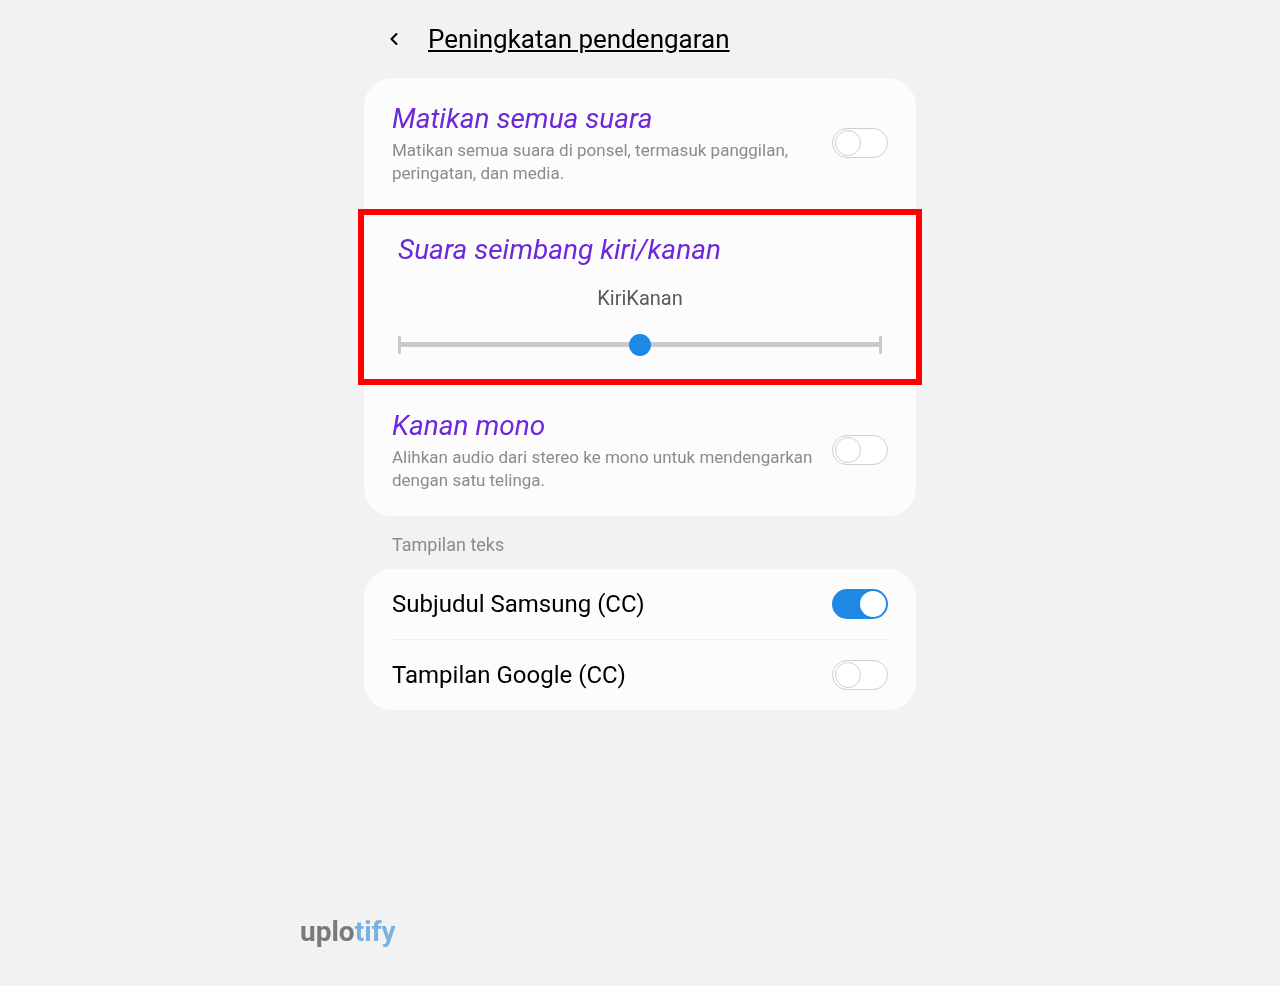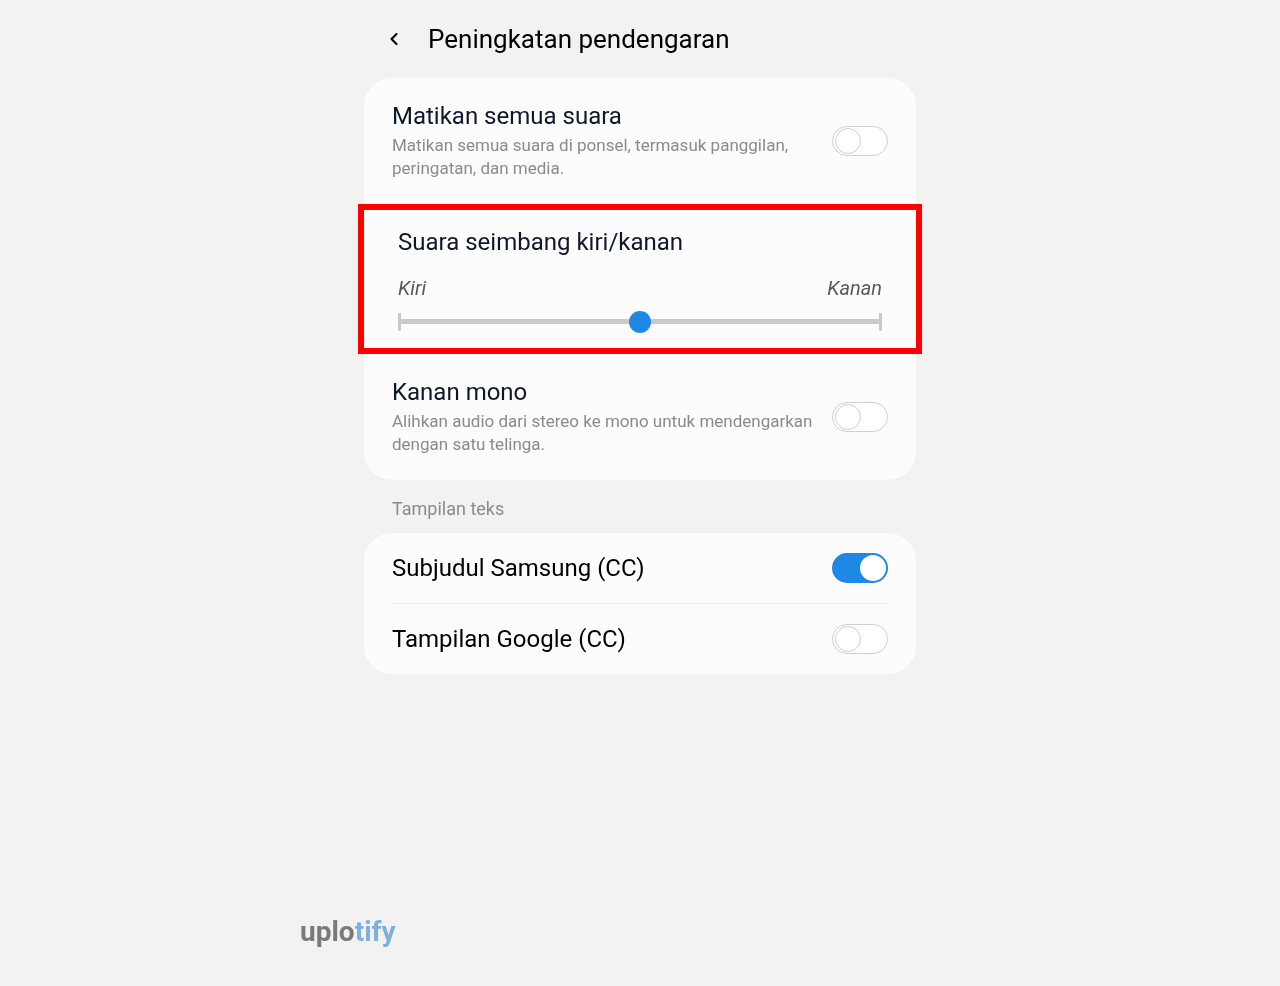--- a/index.html
+++ b/index.html
@@ -34,42 +34,44 @@
       justify-content: center;
     }
     .back-icon svg {
       width: 20px;
       height: 20px;
     }
     .header-title {
       font-size: 26px;
       font-weight: 400;
       color: #000;
+      text-decoration: underline;
     }
     .card {
       background: #fcfcfc;
       border-radius: 28px;
       padding: 0;
       margin-bottom: 18px;
     }
     .setting-row {
       display: flex;
       align-items: center;
       justify-content: space-between;
       padding: 24px 28px;
     }
     .setting-text {
       flex: 1;
       padding-right: 16px;
     }
     .setting-title {
-      font-size: 24px;
-      font-weight: 400;
-      color: #0f172a;
+      font-size: 28px;
+      font-weight: 400;
+      color: #6d28d9;
       margin-bottom: 4px;
+      font-style: italic;
     }
     .setting-desc {
       font-size: 17px;
       font-weight: 400;
       color: #8b8b8b;
       line-height: 1.35;
     }
     .toggle {
       width: 56px;
       height: 30px;
@@ -102,31 +104,30 @@
       width: 26px;
       height: 26px;
       border-radius: 50%;
       background: #fff;
       top: 2px;
       right: 2px;
     }
     .highlighted {
       border: 6px solid #ff0000;
       margin: 0 -6px;
-      padding: 18px 22px 12px 22px;
+      padding: 18px 22px 20px 22px;
     }
     .balance-inner {
       padding: 0 12px;
     }
     .slider-labels {
       display: flex;
-      justify-content: space-between;
+      justify-content: center;
       margin-top: 20px;
-      margin-bottom: 8px;
-      font-style: italic;
+      margin-bottom: 21px;
     }
     .slider-label {
       font-size: 20px;
       color: #5a5a5a;
     }
     .slider-wrap {
       position: relative;
       height: 28px;
       display: flex;
       align-items: center;

